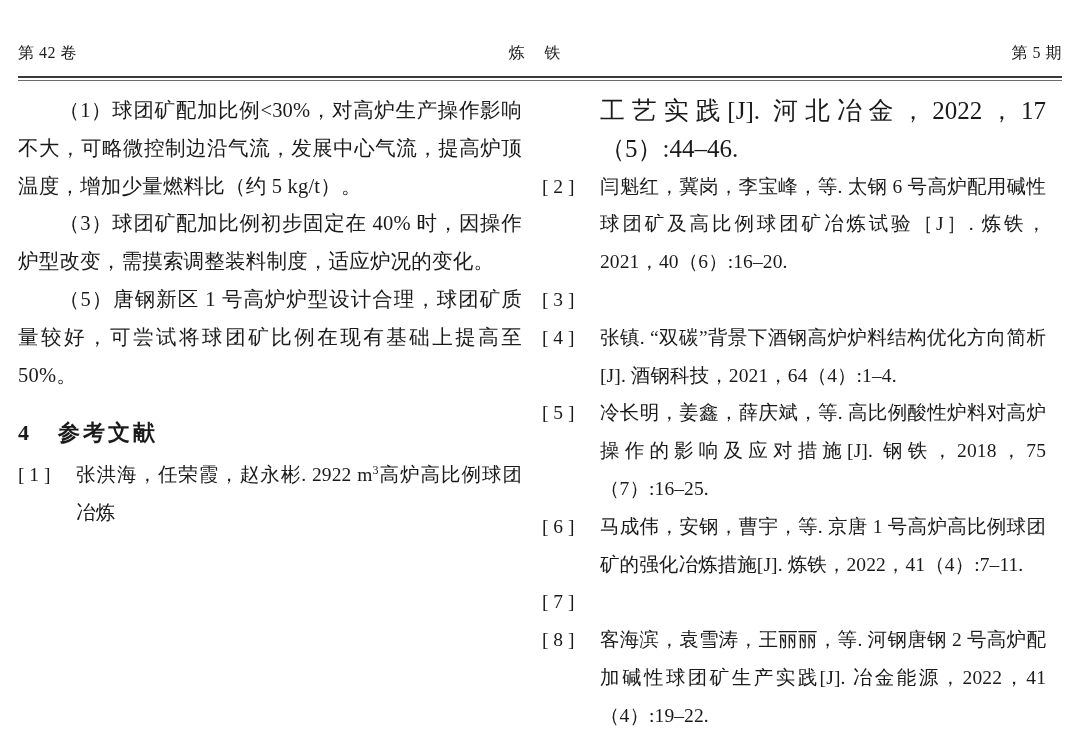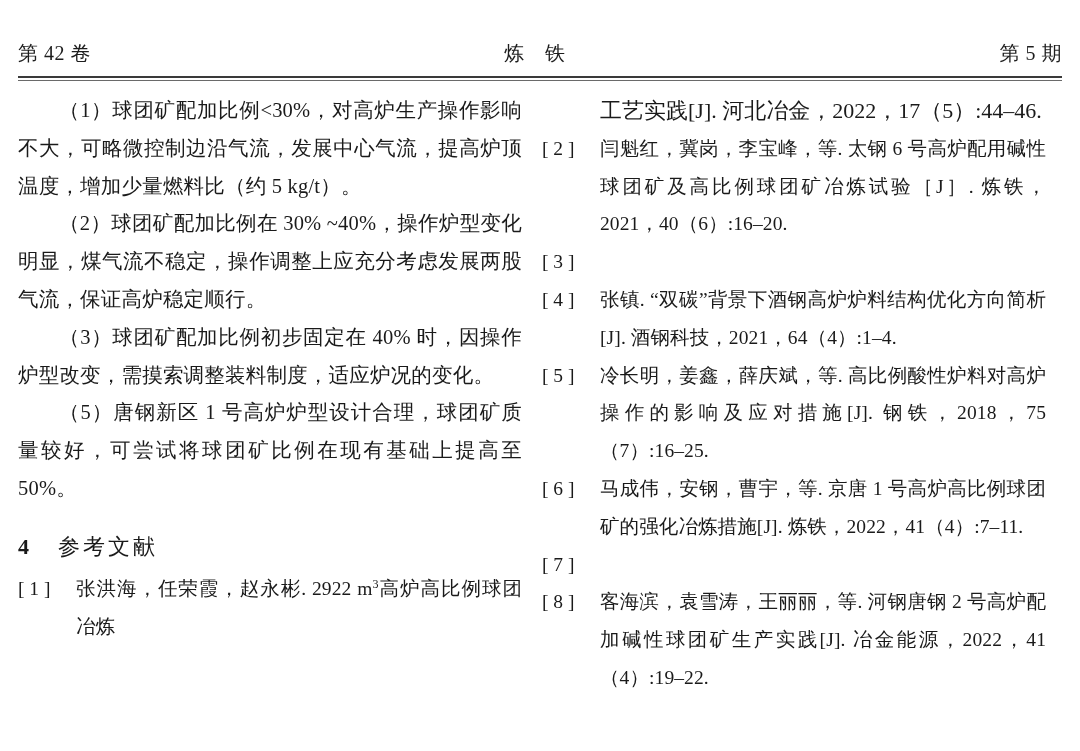--- a/index.html
+++ b/index.html
@@ -26,21 +26,21 @@
   
   .running-head {
     position: absolute;
     left: 18px;
     right: 18px;
     top: 38px;
     height: 30px;
     display: flex;
     align-items: center;
     justify-content: space-between;
-    font-size: 20px;
+    font-size: 16px;
     letter-spacing: 0.5px;
     color: #1d1d1d;
   }
   .running-head .center {
     position: absolute;
     left: 0;
     right: 11px;
     text-align: center;
     letter-spacing: 8px;
     padding-left: 8px;
@@ -107,21 +107,21 @@
     margin: 22px 0 6px 0;
     line-height: 34px;
     letter-spacing: 1px;
   }
   .section-head .num {
     display: inline-block;
     width: 40px;
     font-weight: bold;
   }
   .section-head .title {
-    font-weight: normal;
+    font-weight: bold;
     letter-spacing: 3px;
   }
 
   
   .reflist {
     margin: 0;
     padding: 0;
     list-style: none;
   }
   .refitem {
@@ -138,21 +138,21 @@
   }
   .refitem .content {
     flex: 1 1 auto;
     text-align: justify;
     text-justify: inter-ideograph;
     letter-spacing: 0.1px;
   }
 
   
   .ref-cont {
-    font-size: 22px;
+    font-size: 25px;
     line-height: 37.8px;
     padding-left: 58px;
     text-align: justify;
     text-justify: inter-ideograph;
   }
 
   sup {
     font-size: 0.62em;
     vertical-align: super;
     line-height: 0;
@@ -172,21 +172,20 @@
   <div class="head-rule">
     <div class="thick"></div>
     <div class="thin"></div>
   </div>
 
   <div class="columns">
 
     <div class="col">
 
       <p class="para">（1）球团矿配加比例&lt;30%，对高炉生产操作影响不大，可略微控制边沿气流，发展中心气流，提高炉顶温度，增加少量燃料比（约 5 kg/t）。</p>
-      <p class="para">（2）球团矿配加比例在 30% ~40%，操作炉型变化明显，煤气流不稳定，操作调整上应充分考虑发展两股气流，保证高炉稳定顺行。</p>
       <p class="para">（3）球团矿配加比例初步固定在 40% 时，因操作炉型改变，需摸索调整装料制度，适应炉况的变化。</p>
       <p class="para">（5）唐钢新区 1 号高炉炉型设计合理，球团矿质量较好，可尝试将球团矿比例在现有基础上提高至 50%。</p>
 
       <div class="section-head">
         <span class="num">4</span><span class="title">参考文献</span>
       </div>
 
       <ul class="reflist">
         <li class="refitem">
           <span class="label">[ 1 ]</span>

